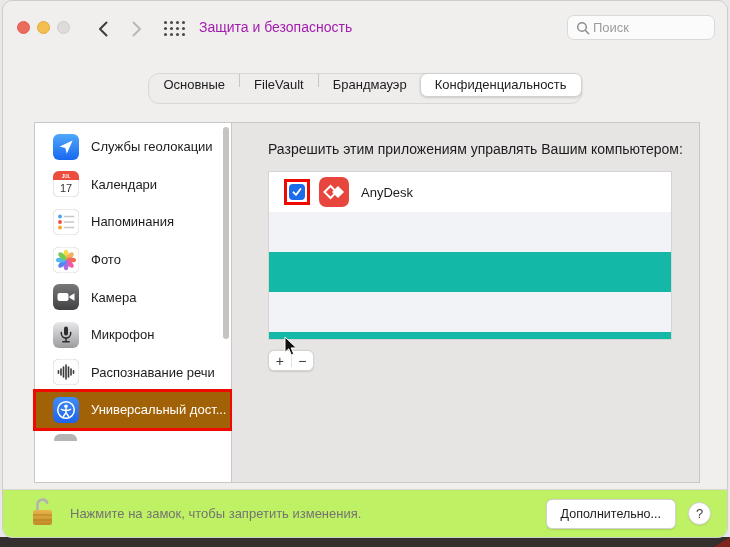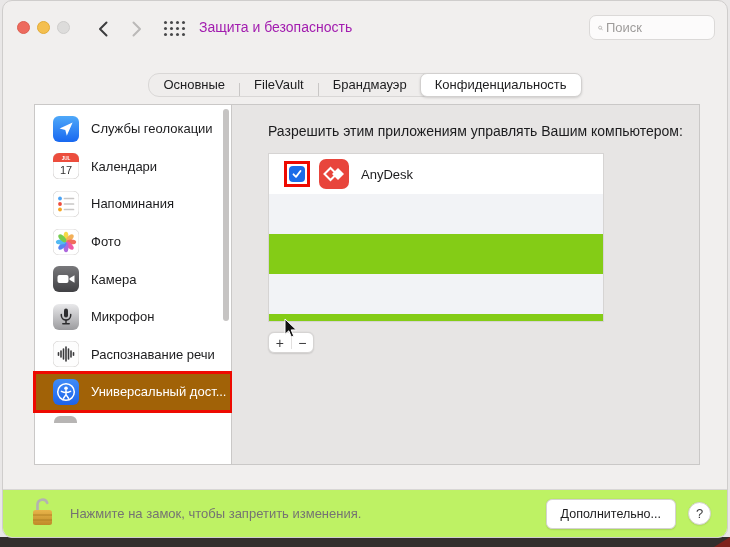--- a/index.html
+++ b/index.html
@@ -18,51 +18,51 @@
   .traffic { position:absolute; left:14px; top:20px; display:flex; gap:7px; }
   .tl { width:13px; height:13px; border-radius:50%; display:inline-block; }
   .tl.red    { background:#ed6a5e; border:1px solid #dd5e50; }
   .tl.yellow { background:#f4bf4f; border:1px solid #e2ab36; }
   .tl.gray   { background:#dddcdb; border:1px solid #cecdcc; }
   .navbtn { position:absolute; top:18px; width:20px; height:20px; display:flex; align-items:center; justify-content:center; }
   .nav-back { left:90px; }
   .nav-fwd  { left:124px; }
   .grid-btn { position:absolute; left:160px; top:19px; }
   .win-title { position:absolute; left:196px; top:18px; font-size:14px; font-weight:normal; color:#a21caf; }
-  .search { position:absolute; right:12px; top:14px; width:126px; height:25px; background:#fcfbfb;
+  .search { position:absolute; right:12px; top:14px; width:148px; height:25px; background:#fcfbfb;
             border:1px solid #dbd9d8; border-radius:7px; display:flex; align-items:center; padding:0 8px; gap:3px; }
   .search input { border:none; outline:none; background:transparent; width:100px; font-size:13px;
                   color:#333; font-family:"Liberation Sans", sans-serif; }
   .search input::placeholder { color:#9e9c9b; }
 
   
   .tabs { position:absolute; top:72px; left:0; right:0; display:flex; justify-content:center; }
-  .segwrap { display:flex; align-items:flex-end; background:#efedec; border:1px solid #d9d7d6;
-             border-radius:11px; height:24px; }
+  .segwrap { display:flex; align-items:flex-start; background:#efedec; border:1px solid #d9d7d6;
+             border-radius:11px; height:31px; }
   .seg { padding:0 14px; font-size:13px; line-height:22px; color:#1d1d1f; white-space:nowrap; cursor:default; }
   .seg-div { width:1px; height:13px; background:#c9c7c6; }
   .seg.selected { background:#ffffff; border:1px solid #d2d0cf; border-radius:7px; height:24px;
                   margin:-1px; display:flex; align-items:center; box-shadow:0 1px 2.5px rgba(0,0,0,.15); }
 
   
-  .content { position:absolute; left:31px; top:103px; width:666px; height:361px;
+  .content { position:absolute; left:31px; top:121px; width:666px; height:361px;
              border:1px solid #cac8c7; display:flex; background:#ffffff; }
   .sidebar { width:197px; background:#ffffff; border-right:1px solid #cac8c7; position:relative; padding-top:5px; }
   .srow { height:37.6px; display:flex; align-items:center; padding-left:18px; gap:12px; }
   .srow .slabel { font-size:13px; color:#1c1c1e; white-space:nowrap; }
   .srow.selected { background:#a16207; outline:3px solid #ee0a01; outline-offset:-1px; }
   .srow.selected .slabel { color:#ffffff; }
   .sicon { width:26px; height:26px; flex:0 0 26px; }
   .scrollbar { position:absolute; right:2px; top:4px; width:6px; height:212px; border-radius:3px; background:#c6c4c3; }
   .partial-icon { width:23px; height:7px; border-radius:6px 6px 0 0; background:#b7b5b4; margin:5px 0 0 19px; }
 
   .mainpanel { flex:1; background:#e7e5e4; position:relative; }
   .panel-header { position:absolute; left:36px; top:18px; font-size:14px; color:#1c1c1e; }
-  .applist { position:absolute; left:36px; top:48px; width:336px; height:169px;
-             background:#84cc16; border:1px solid #d6d4d3; overflow:hidden; }
+  .applist { position:absolute; left:36px; top:48px; width:404px; height:169px;
+             background:#14b8a6; border:1px solid #d6d4d3; overflow:hidden; }
   .stripe { position:absolute; left:0; width:100%; height:40px; background:#f2f3f6; }
   .approw { position:absolute; left:0; top:0; width:100%; height:40px; display:flex; align-items:center; padding-left:15px; background:#fff; }
   .cb-annotation { border:3px solid #ee0a01; padding:2px; display:flex; align-items:center; justify-content:center; background:#fff; }
   .checkbox { width:16px; height:16px; border-radius:4px; background:#1b6ce8; display:flex;
               align-items:center; justify-content:center; }
   .appicon { width:30px; height:30px; margin-left:9px; }
   .appname { font-size:13px; color:#1c1c1e; margin-left:12px; }
 
   .plusminus { position:absolute; left:36px; top:227px; width:46px; height:21px; background:#ffffff;
                border:1px solid #d6d4d3; border-radius:6px; display:flex; align-items:stretch;

